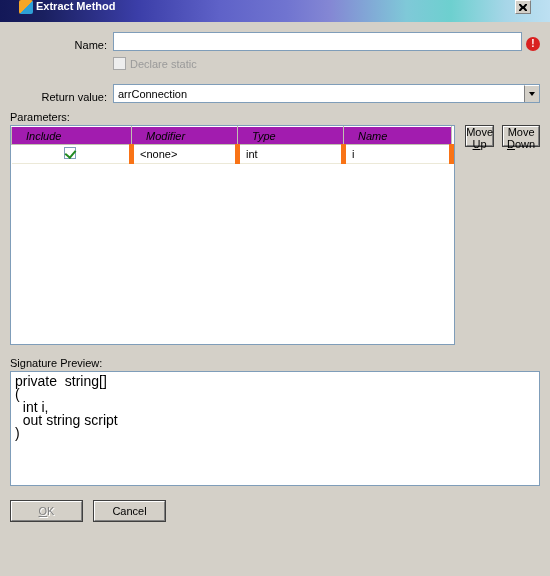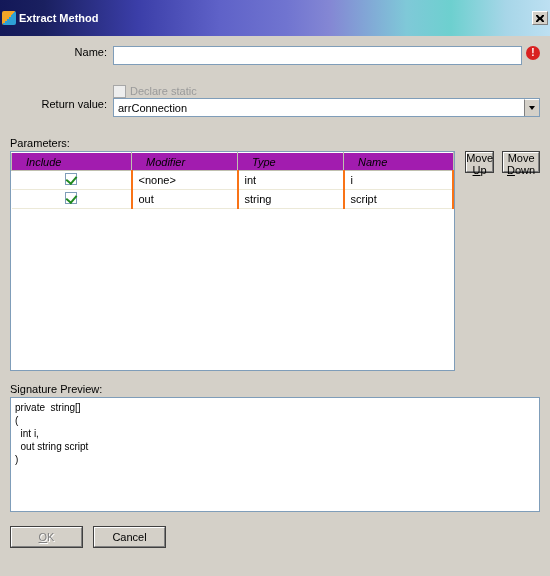--- a/index.html
+++ b/index.html
@@ -5,25 +5,24 @@
 * { box-sizing: border-box; margin: 0; padding: 0; }
 body {
   font-family: Tahoma, Arial, sans-serif;
   font-size: 11px;
   background: #d4d0c8;
   width: 550px;
   height: 576px;
   overflow: hidden;
 }
 .titlebar {
-  height: 36px;
+  height: 22px;
   background: linear-gradient(to right, #131858, #1a2060 8%, #3b3ea8 25%, #5f62c8 40%, #7074d0 52%, #8487d4 60%, #7fc9d8 74%, #6dd0cf 82%, #a7d6e8 92%, #bde0f2 100%);
   display: flex;
-  align-items: center;
-  padding: 0 2px;
+  padding: 0 19px;
   color: #fff;
 }
 .titlebar .app-icon {
   width: 14px; height: 14px;
   margin-right: 3px;
   background: linear-gradient(135deg, #f4a628 50%, #2ea0d6 50%);
   border-radius: 2px;
 }
 .titlebar .title { font-weight: bold; font-size: 11px; flex: 1; }
 .titlebar .close-btn {
@@ -39,22 +38,22 @@
   justify-content: center;
   line-height: 1;
   cursor: pointer;
 }
 .content {
   padding: 10px;
   background: #d4d0c8;
 }
 .row {
   display: flex;
-  align-items: flex-start;
-  margin-bottom: 20px;
+  align-items: flex-end;
+  margin-bottom: 6px;
 }
 .form-label {
   width: 103px;
   text-align: right;
   padding-right: 6px;
   color: #000;
 }
 .text-input {
   flex: 1;
   height: 19px;
@@ -72,22 +71,23 @@
   color: #fff;
   font-weight: bold;
   font-size: 10px;
   display: flex;
   align-items: center;
   justify-content: center;
   line-height: 1;
 }
 .checkbox-row {
   display: flex;
-  align-items: flex-start;
+  align-items: center;
   margin-left: 103px;
+  margin-bottom: 14px;
 }
 .chk {
   width: 13px; height: 13px;
   border: 1px solid #a7a7a7;
   background: #eee;
   margin-right: 4px;
 }
 .chk-label.disabled { color: #9a9a9a; }
 .select-wrap {
   flex: 1;
@@ -161,21 +161,21 @@
   text-align: left;
   font-weight: normal;
   padding: 2px 14px;
   border: 1px solid #c0c0b0;
   border-top: 1px solid #fff;
   height: 18px;
   font-style: italic;
 }
 table.grid td {
   padding: 2px 6px;
-  border-right: 2px solid #f97316;
+  border-right: 5px solid #f97316;
   border-bottom: 1px solid #ece9d8;
   height: 18px;
   vertical-align: middle;
 }
 .col-include { width: 120px; }
 .col-modifier { width: 106px; }
 .col-type { width: 106px; margin-left: 28px; }
 .ctr { text-align: center; }
 .check-mark {
   display: inline-block;
@@ -193,21 +193,21 @@
   border-bottom: 2px solid #218a21;
   transform: rotate(40deg);
 }
 .preview-box {
   width: 100%;
   height: 115px;
   border: 1px solid #7f9db9;
   background: #fff;
   padding: 3px 4px;
   font-family: Tahoma, sans-serif;
-  font-size: 10px;
+  font-size: 14px;
   white-space: pre;
   line-height: 13px;
 }
 .footer {
   display: flex;
   justify-content: flex-start;
   gap: 10px;
   margin-top: 14px;
 }
 .footer .win-btn { width: 73px; }
@@ -258,26 +258,20 @@
             <th>Name</th>
           </tr>
         </thead>
         <tbody>
           <tr>
             <td class="ctr"><span class="check-mark"></span></td>
             <td>&lt;none&gt;</td>
             <td>int</td>
             <td>i</td>
           </tr>
-          <tr>
-            <td class="ctr"><span class="check-mark"></span></td>
-            <td>out</td>
-            <td>string</td>
-            <td>script</td>
-          </tr>
         </tbody>
       </table>
     </div>
     <div class="btn-col">
       <button class="win-btn"><span class="lbl">Move <span class="u">U</span>p</span></button>
       <button class="win-btn"><span class="lbl">Move <span class="u">D</span>own</span></button>
     </div>
   </div>
 
   <div class="section-label" style="margin-top:12px">Signature Preview:</div>

